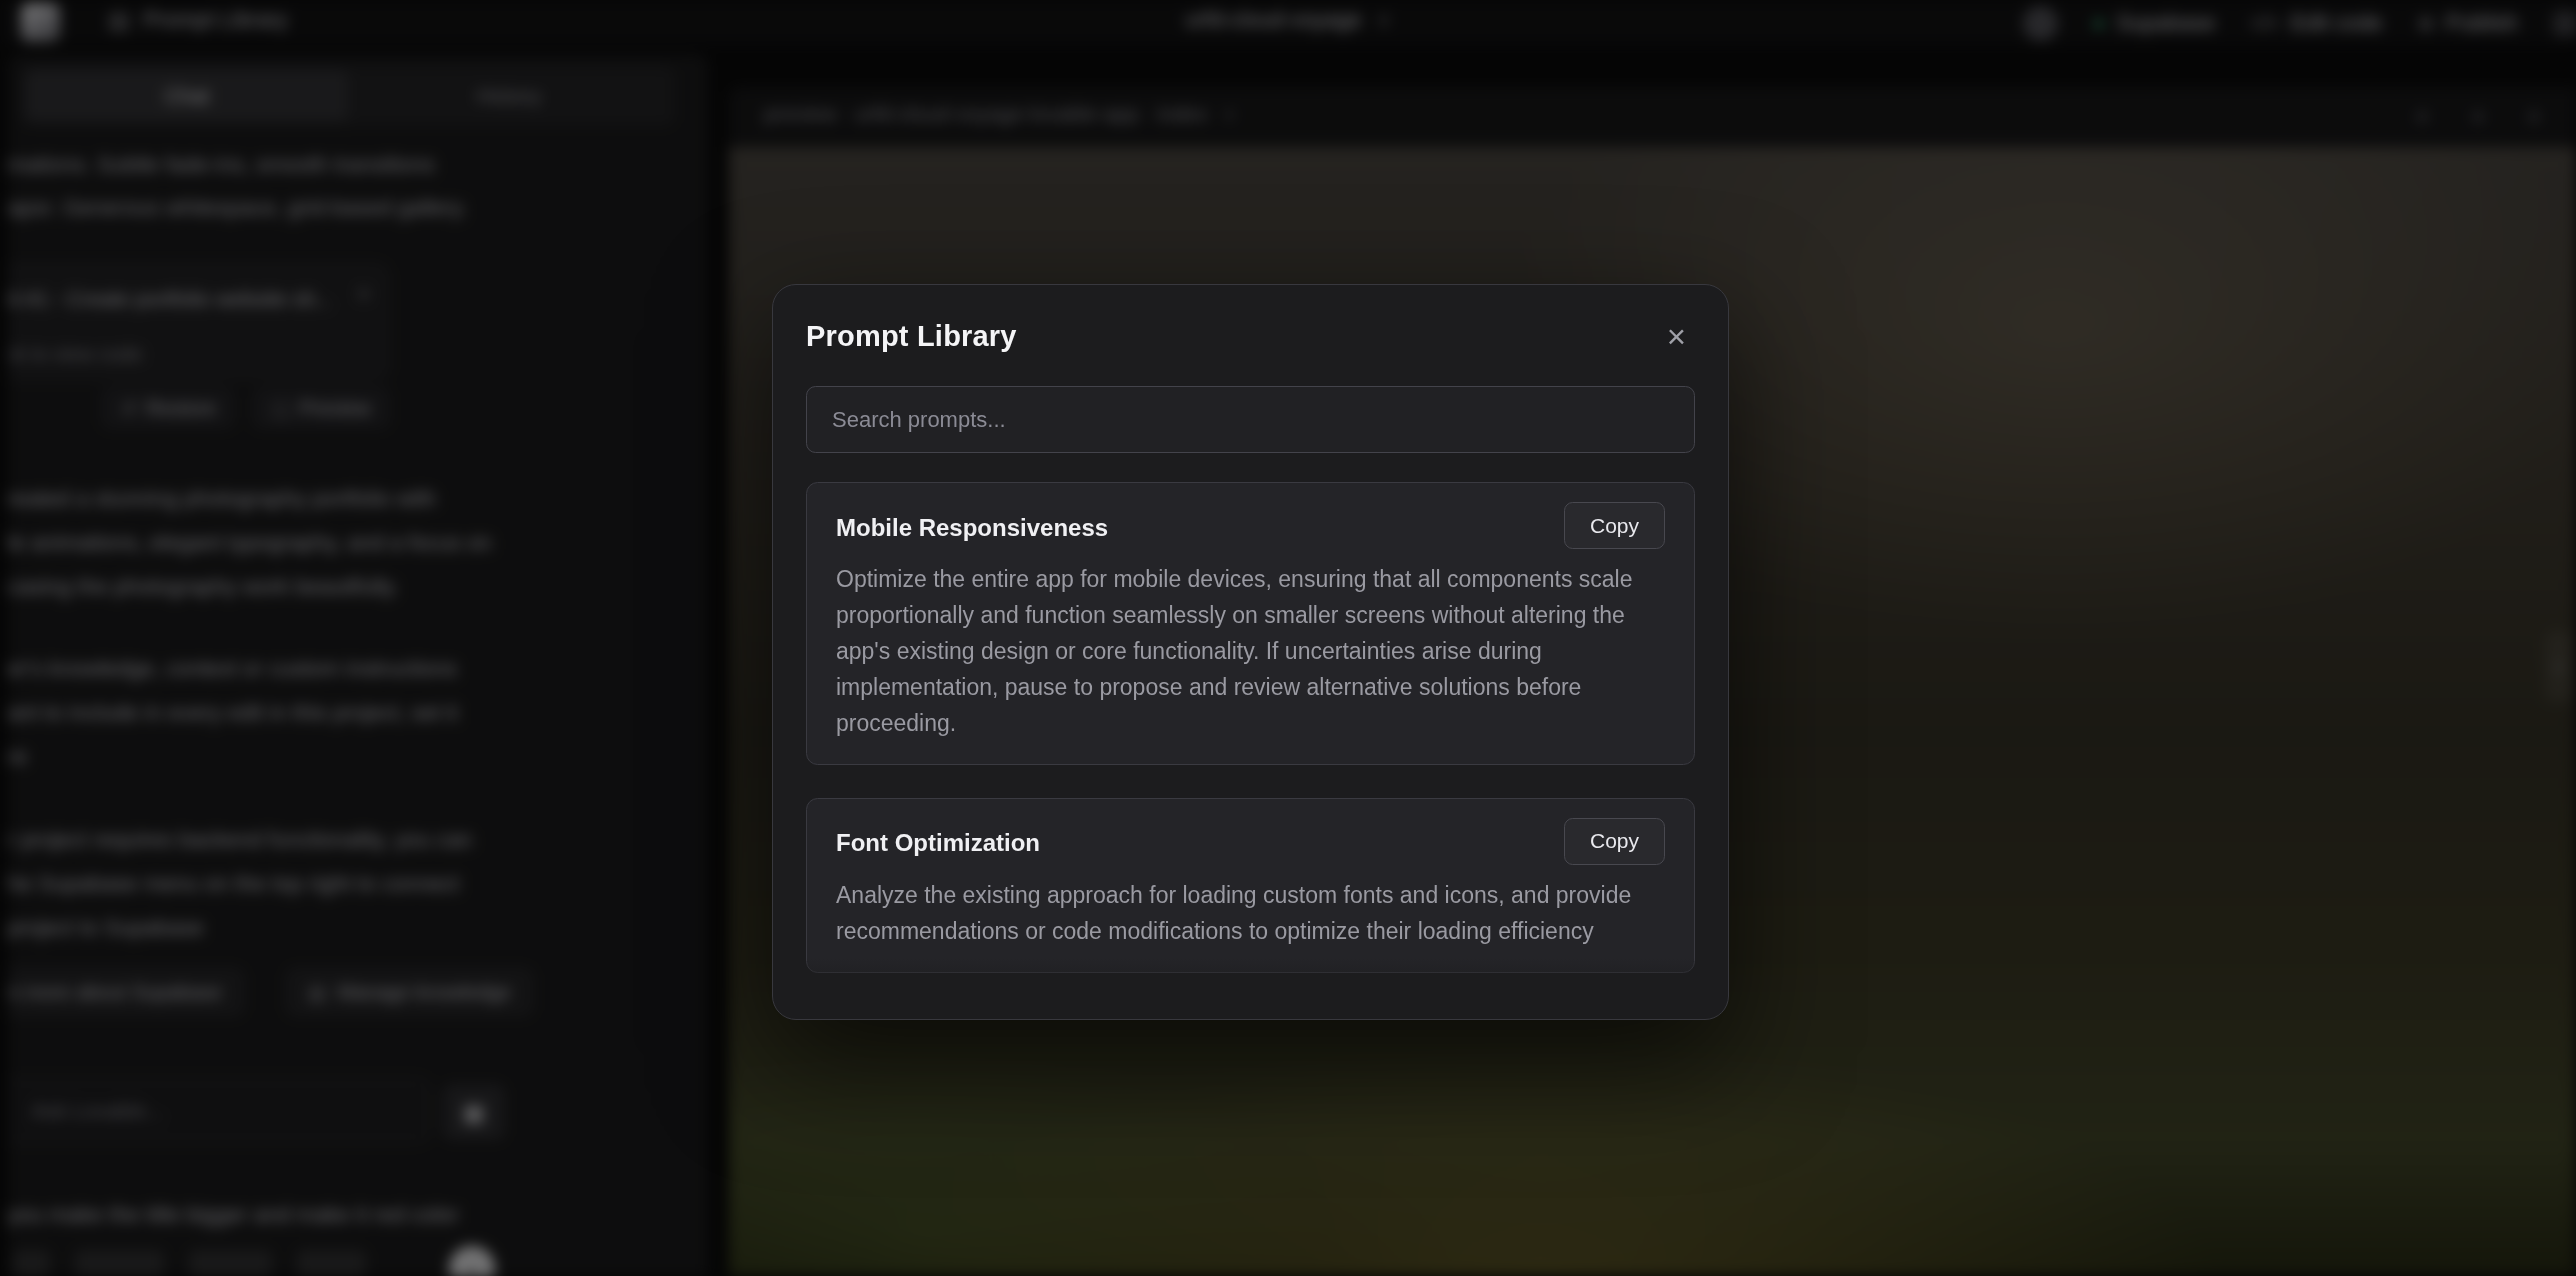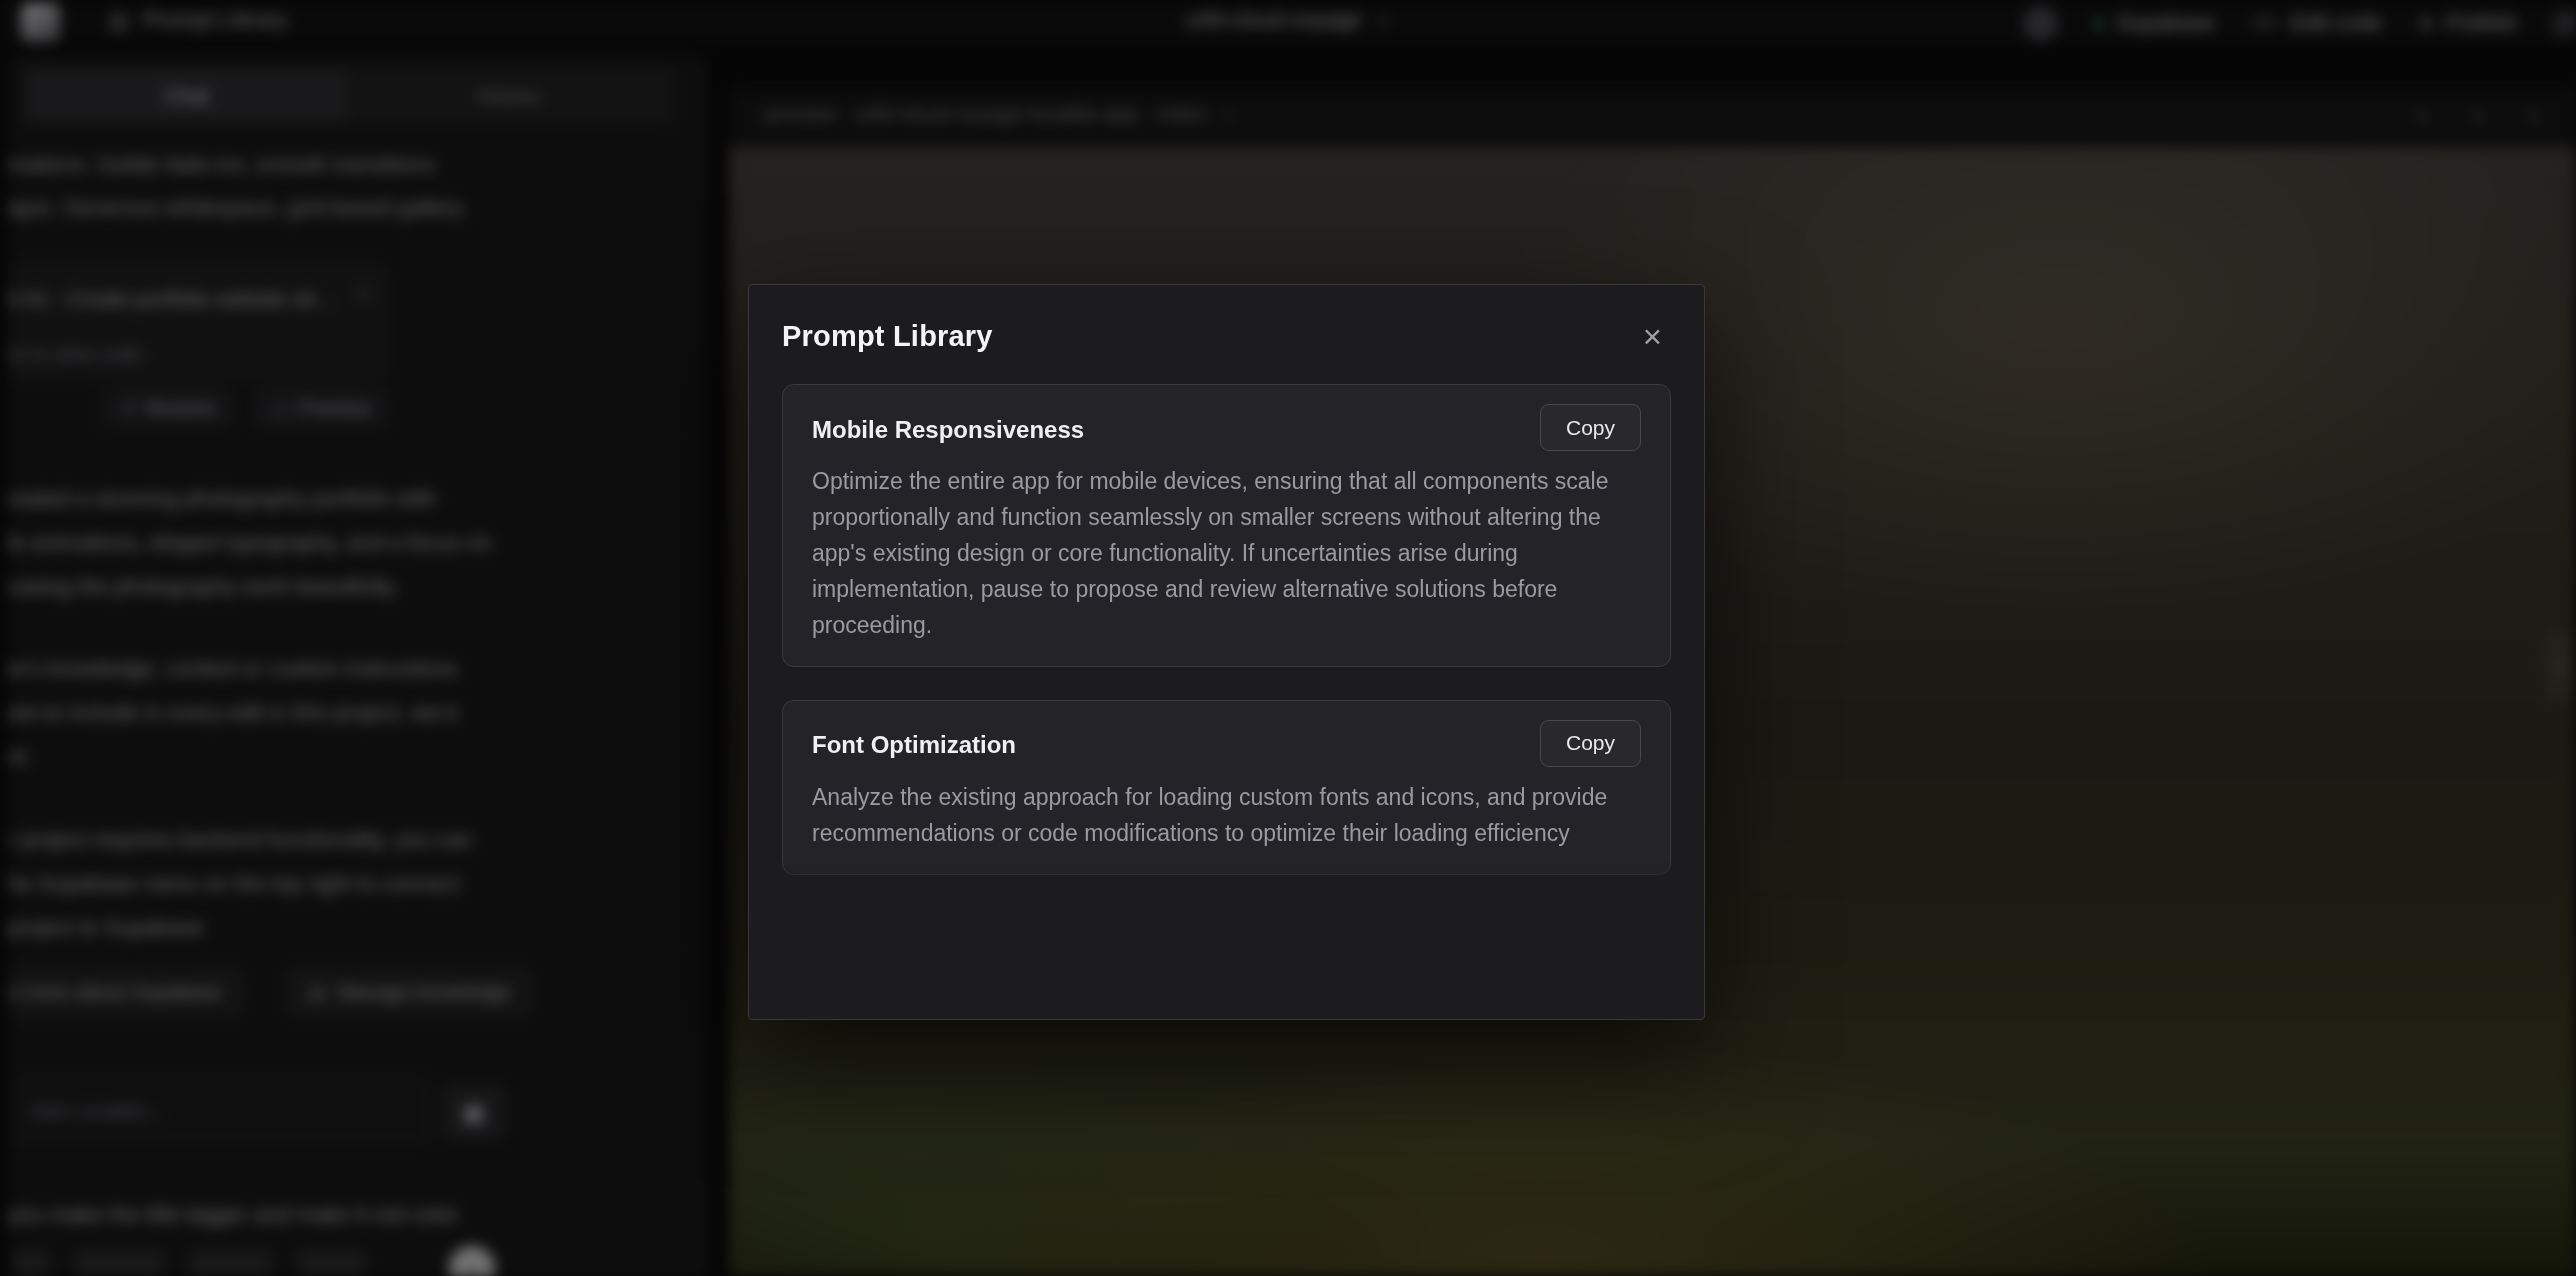--- a/index.html
+++ b/index.html
@@ -78,22 +78,22 @@
       radial-gradient(ellipse 674px 308px at 10% 96%, rgba(92,112,46,0.35), transparent 60%),
       linear-gradient(180deg,#44403a 0%,#3b362c 28%,#2f2c20 52%,#35331f 72%,#3c4023 88%,#23260f 100%);}
   .panel-handle{position:absolute;right:3.9px;top:631px;width:27px;height:71px;border-radius:8.7px;
                 background:rgba(255,255,255,0.07);display:flex;align-items:center;justify-content:center;
                 color:#9a9aa0;font-size:23px;}
 
   
   .backdrop{position:absolute;inset:0;background:rgba(5,5,5,0.50);}
 
   
-  .modal{position:absolute;left:748px;top:284px;width:957px;height:736px;background:#1c1c1e;
-         border:1px solid #38383e;border-radius:4px;box-sizing:border-box;padding:33px;
+  .modal{position:absolute;left:772px;top:284px;width:957px;height:736px;background:#1c1c1e;
+         border:1px solid #38383e;border-radius:24px;box-sizing:border-box;padding:33px;
          box-shadow:0 39px 116px rgba(0,0,0,0.65);}
   .modal-header{display:flex;justify-content:space-between;align-items:center;}
   .modal-title{font-size:29px;font-weight:600;color:#f4f4f6;letter-spacing:0.2px;}
   .close-btn{width:37px;height:37px;display:flex;align-items:center;justify-content:center;
              color:#9fa0a8;font-size:33px;cursor:pointer;}
   .search-input{display:block;width:100%;height:67px;margin-top:31px;background:#212124;
                 border:1px solid #43434b;border-radius:9.6px;color:#e8e8ec;font-size:22px;
                 padding:0 25px;box-sizing:border-box;outline:none;
                 font-family:"Liberation Sans",sans-serif;}
   .search-input::placeholder{color:#8b8b95;}
@@ -235,20 +235,21 @@
   </div>
 
   <div class="backdrop"></div>
 
   <div class="modal">
     <div class="modal-header">
       <div class="modal-title">Prompt Library</div>
       <div class="close-btn">×</div>
     </div>
 
+    <input class="search-input" type="text" placeholder="Search prompts..." style="">
 
     <div class="prompt-list">
       <div class="prompt-card">
         <div class="card-head">
           <div class="prompt-title">Mobile Responsiveness</div>
           <button class="copy-btn">Copy</button>
         </div>
         <div class="prompt-desc">Optimize the entire app for mobile devices, ensuring that all components scale proportionally and function seamlessly on smaller screens without altering the app's existing design or core functionality. If uncertainties arise during implementation, pause to propose and review alternative solutions before proceeding.</div>
       </div>
 

